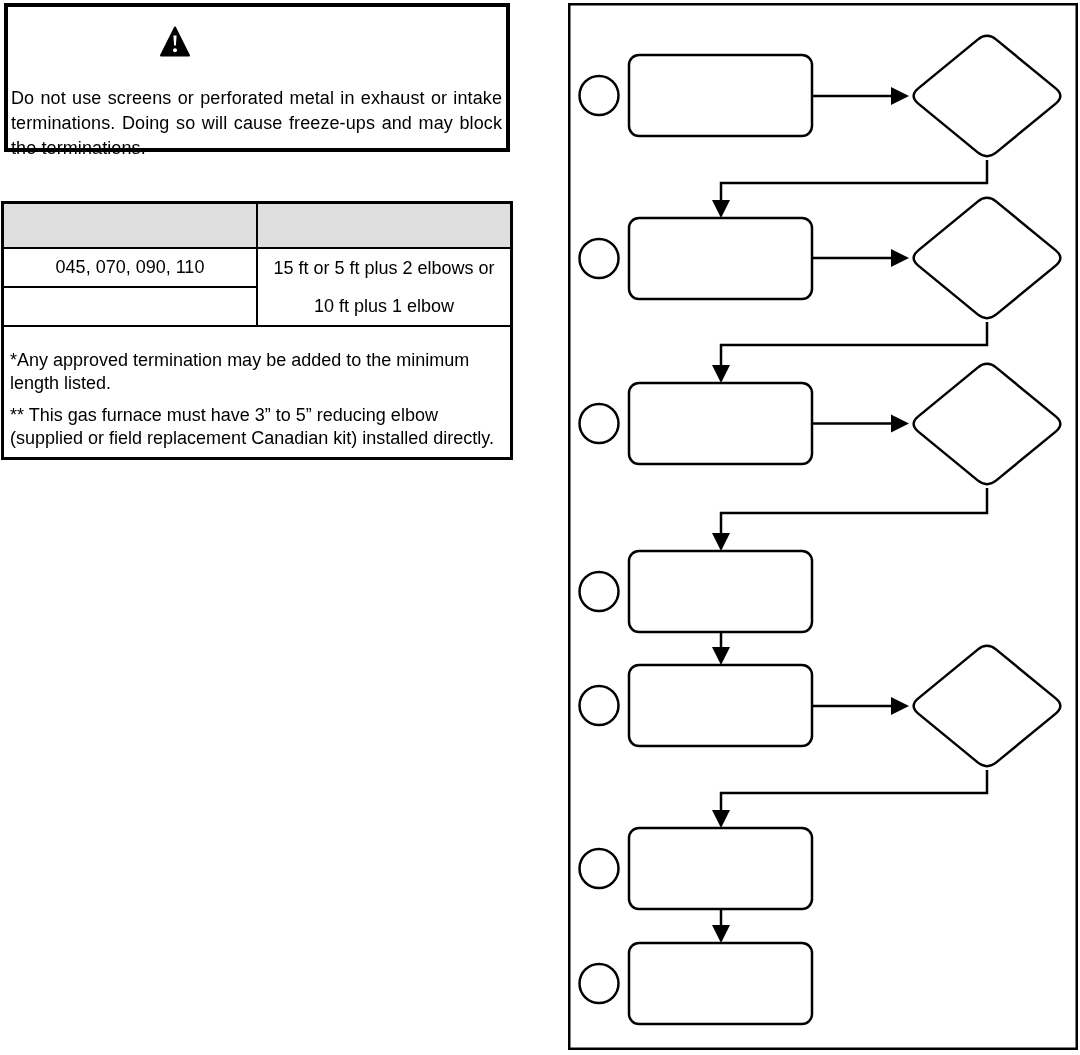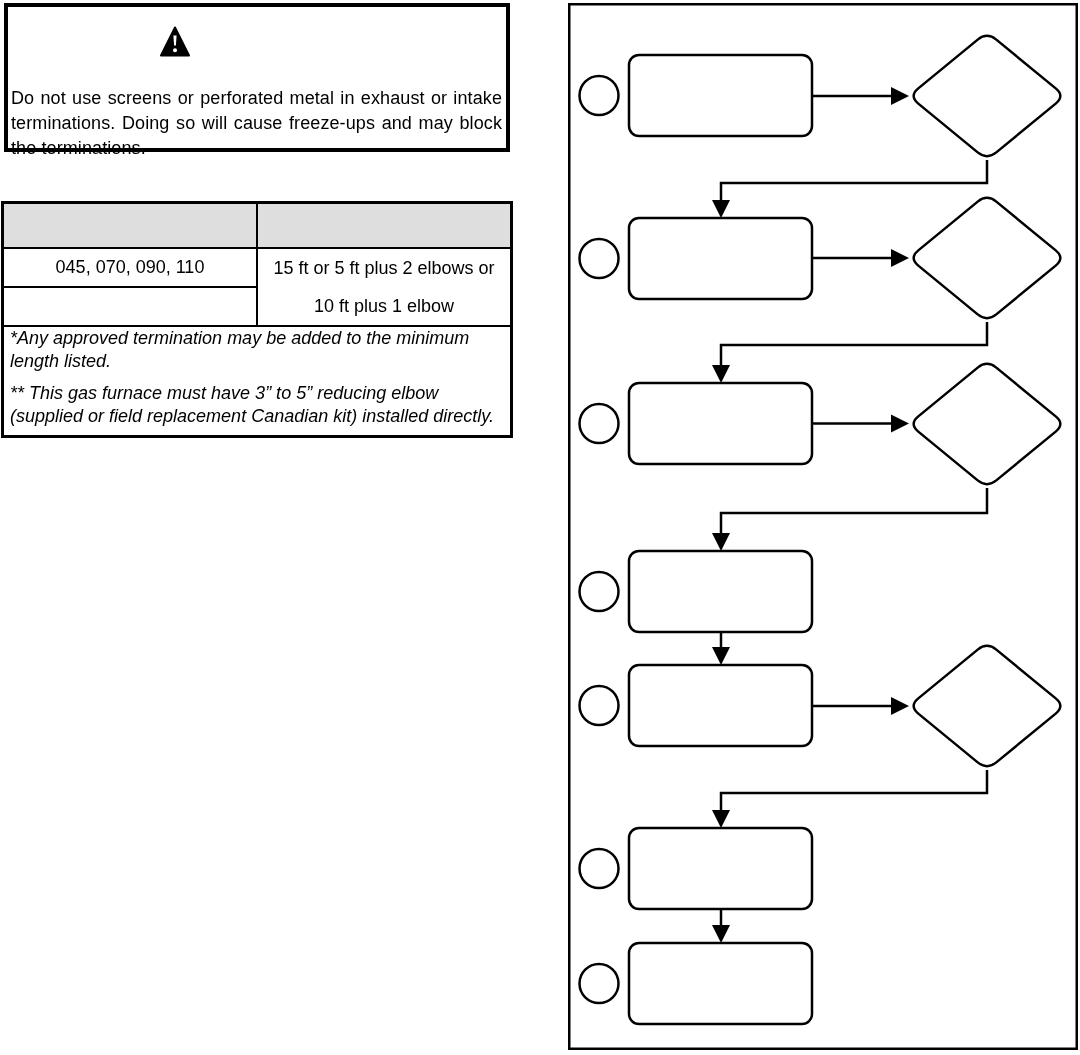--- a/index.html
+++ b/index.html
@@ -58,23 +58,22 @@
   }
   td.model-empty { height: 31px; }
   td.length-cell {
     text-align: center;
     font-size: 18px;
     line-height: 38px;
     padding: 0 6px;
   }
   td.footnote-cell {
     border-top: 3px solid #000;
-    padding: 0 2px 7px 6px;
+    padding: 22px 2px 7px 6px;
     vertical-align: top;
-    font-style: italic;
   }
   td.footnote-cell p {
     font-size: 18px;
     line-height: 23px;
   }
   td.footnote-cell p + p { margin-top: 9px; }
 
   
   svg.flowchart {
     position: absolute;

